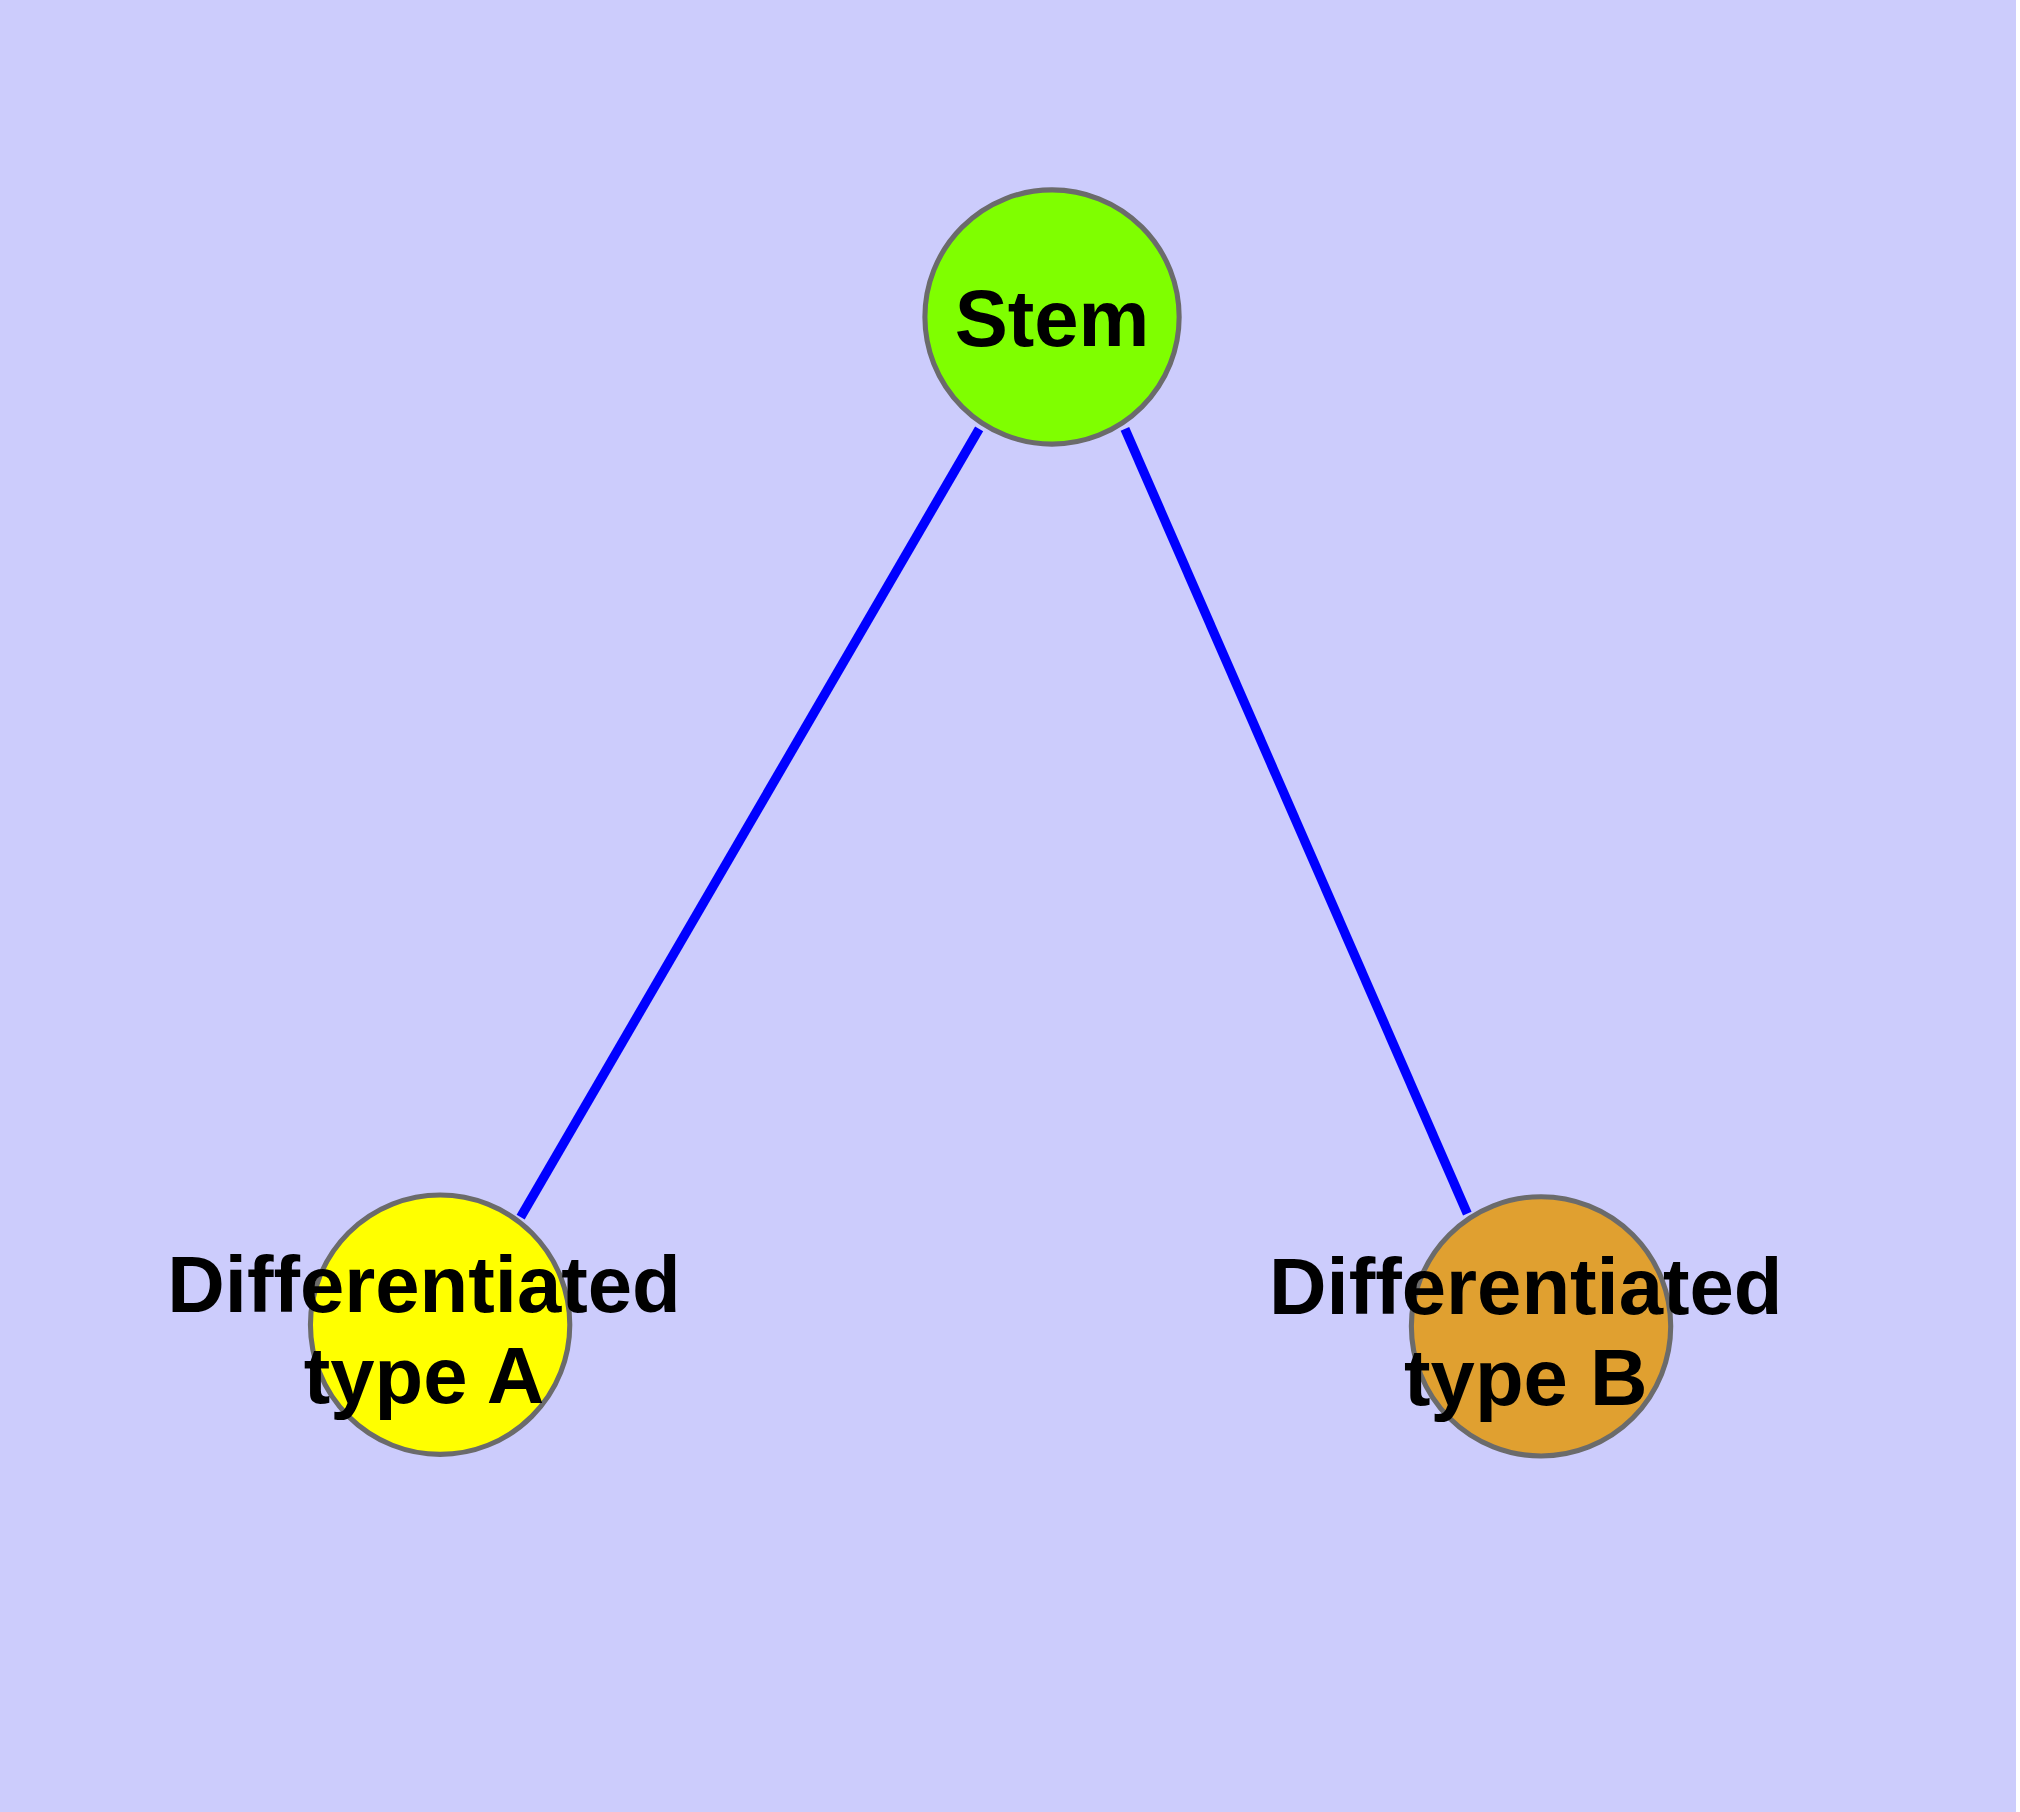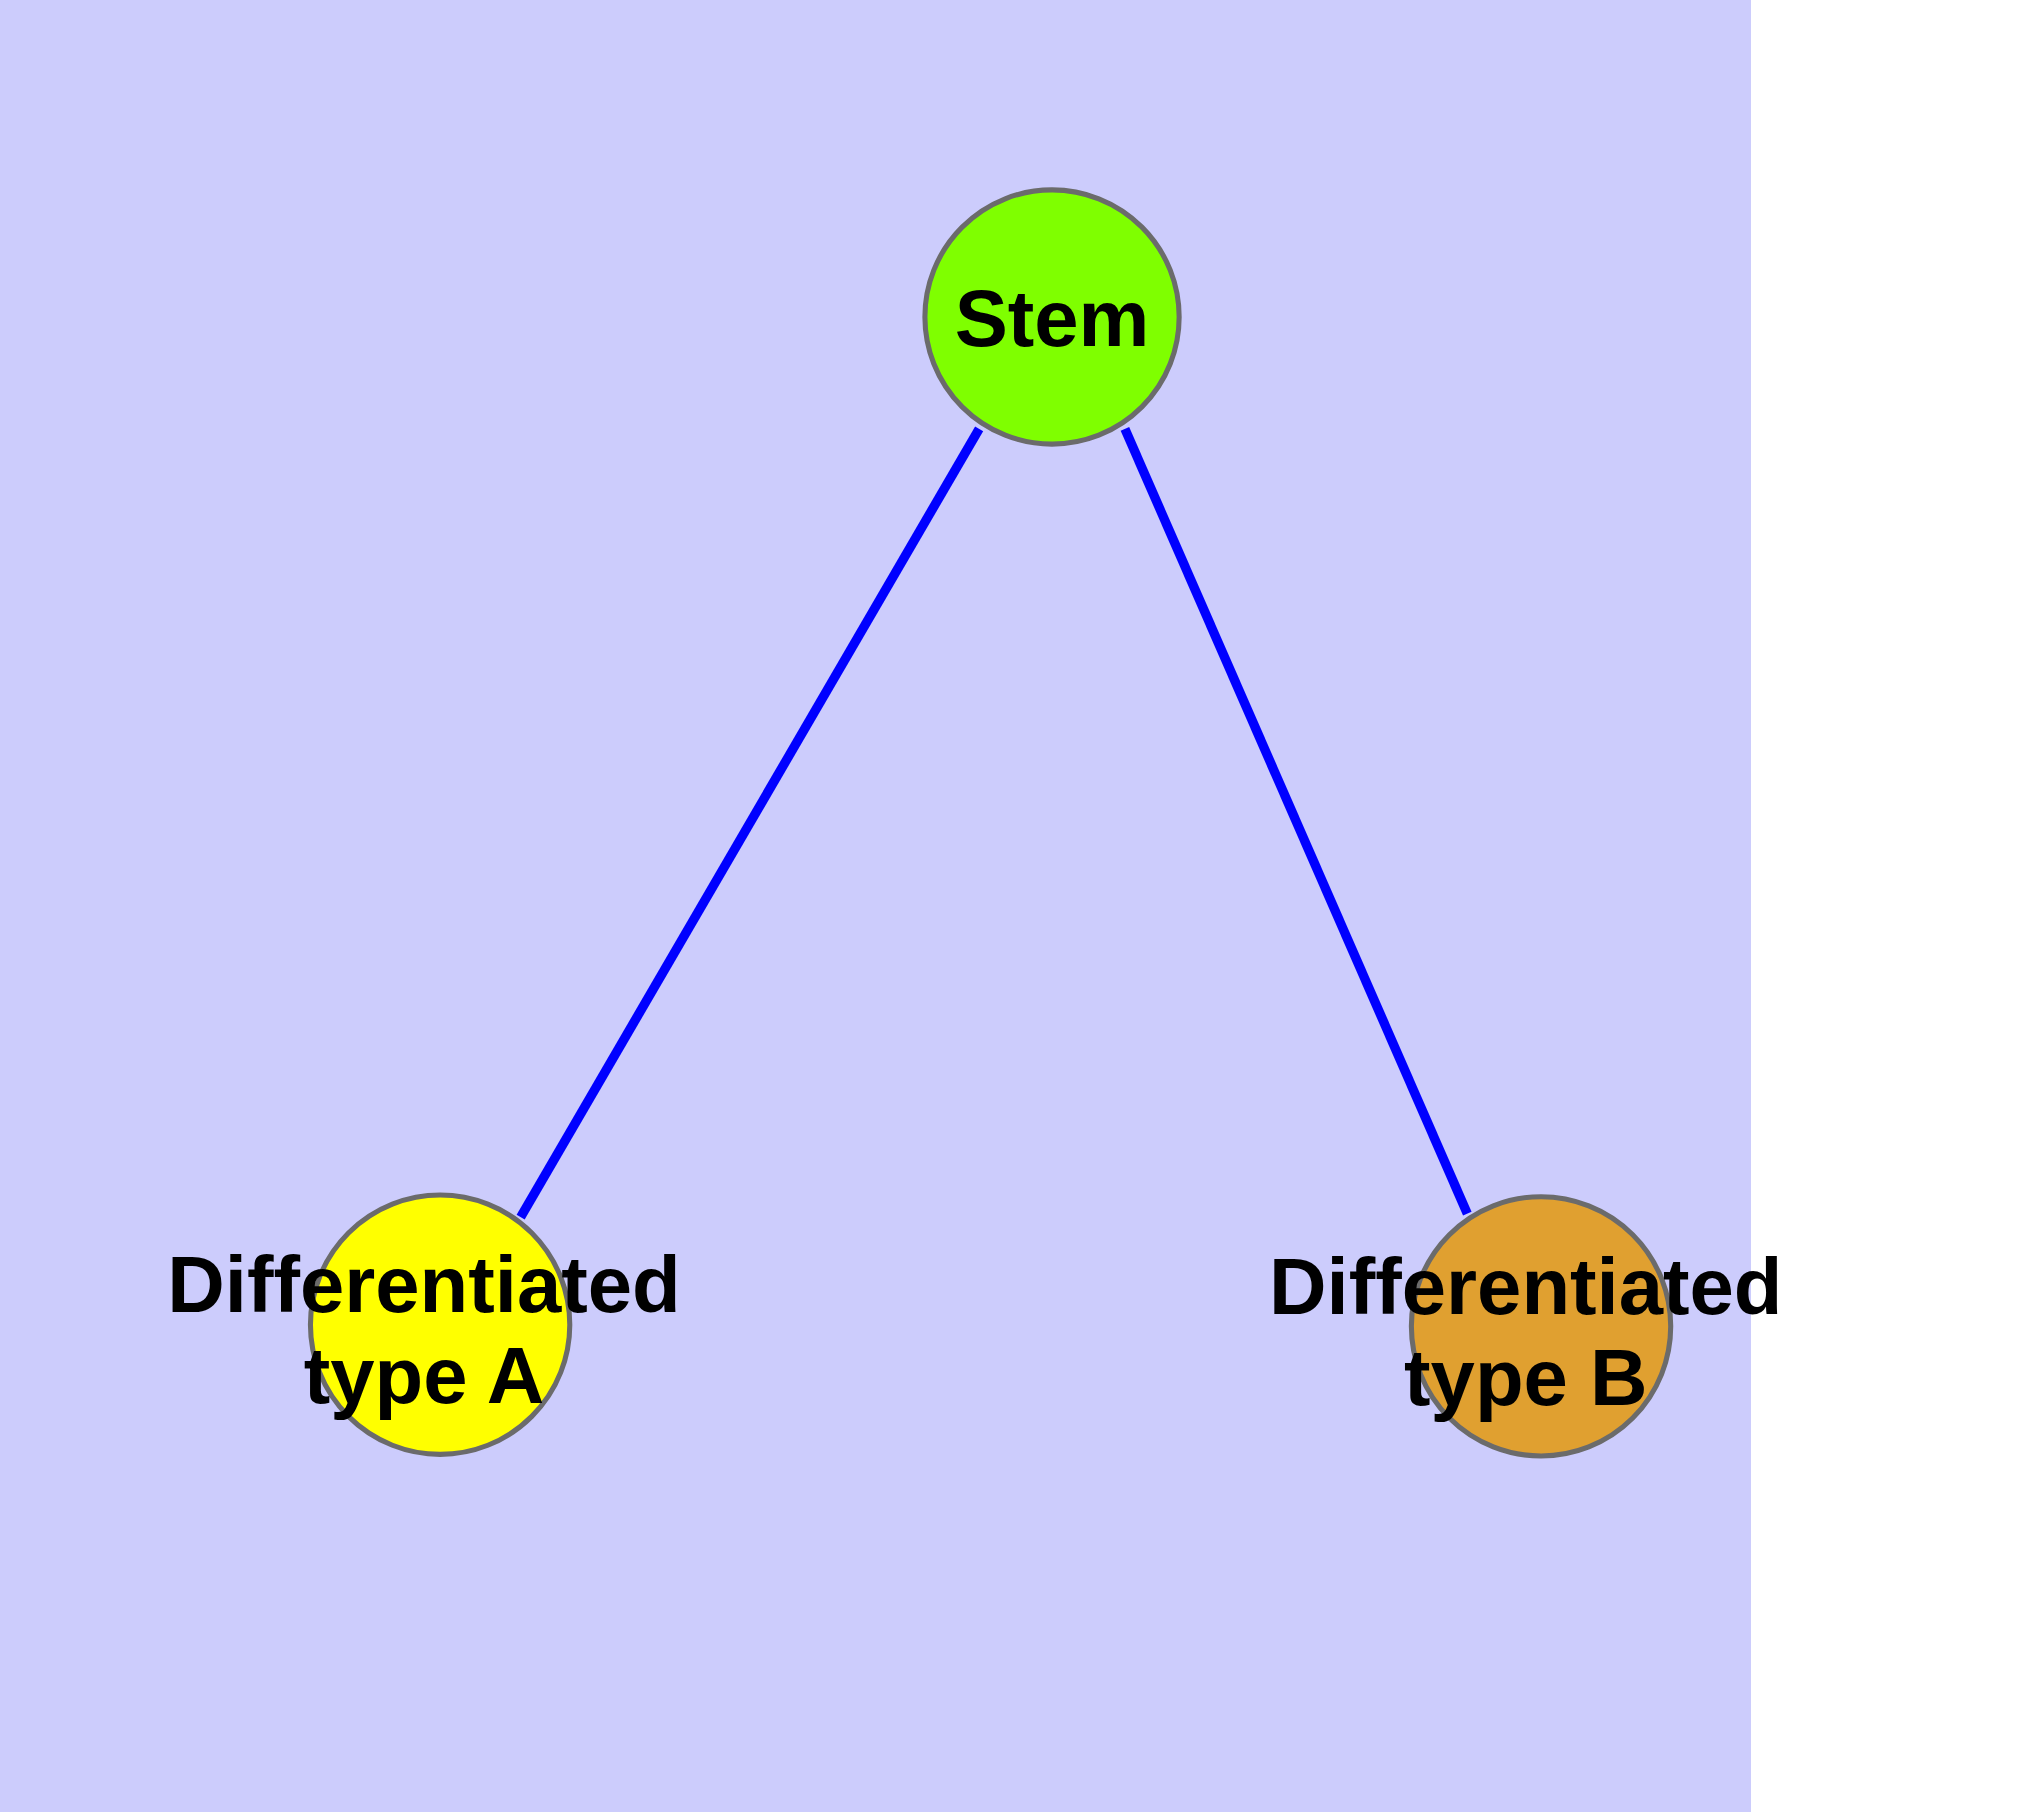--- a/index.html
+++ b/index.html
@@ -8,21 +8,21 @@
     padding: 0;
   }
   body {
     width: 2021px;
     height: 1812px;
     overflow: hidden;
     font-family: "Liberation Sans", sans-serif;
   }
   #canvas {
     position: relative;
-    width: 1751px;
+    width: 2016px;
     height: 1812px;
     background: #ccccfc;
   }
   #graph-svg {
     position: absolute;
     left: 0;
     top: 0;
     width: 2021px;
     height: 1812px;
     display: block;

